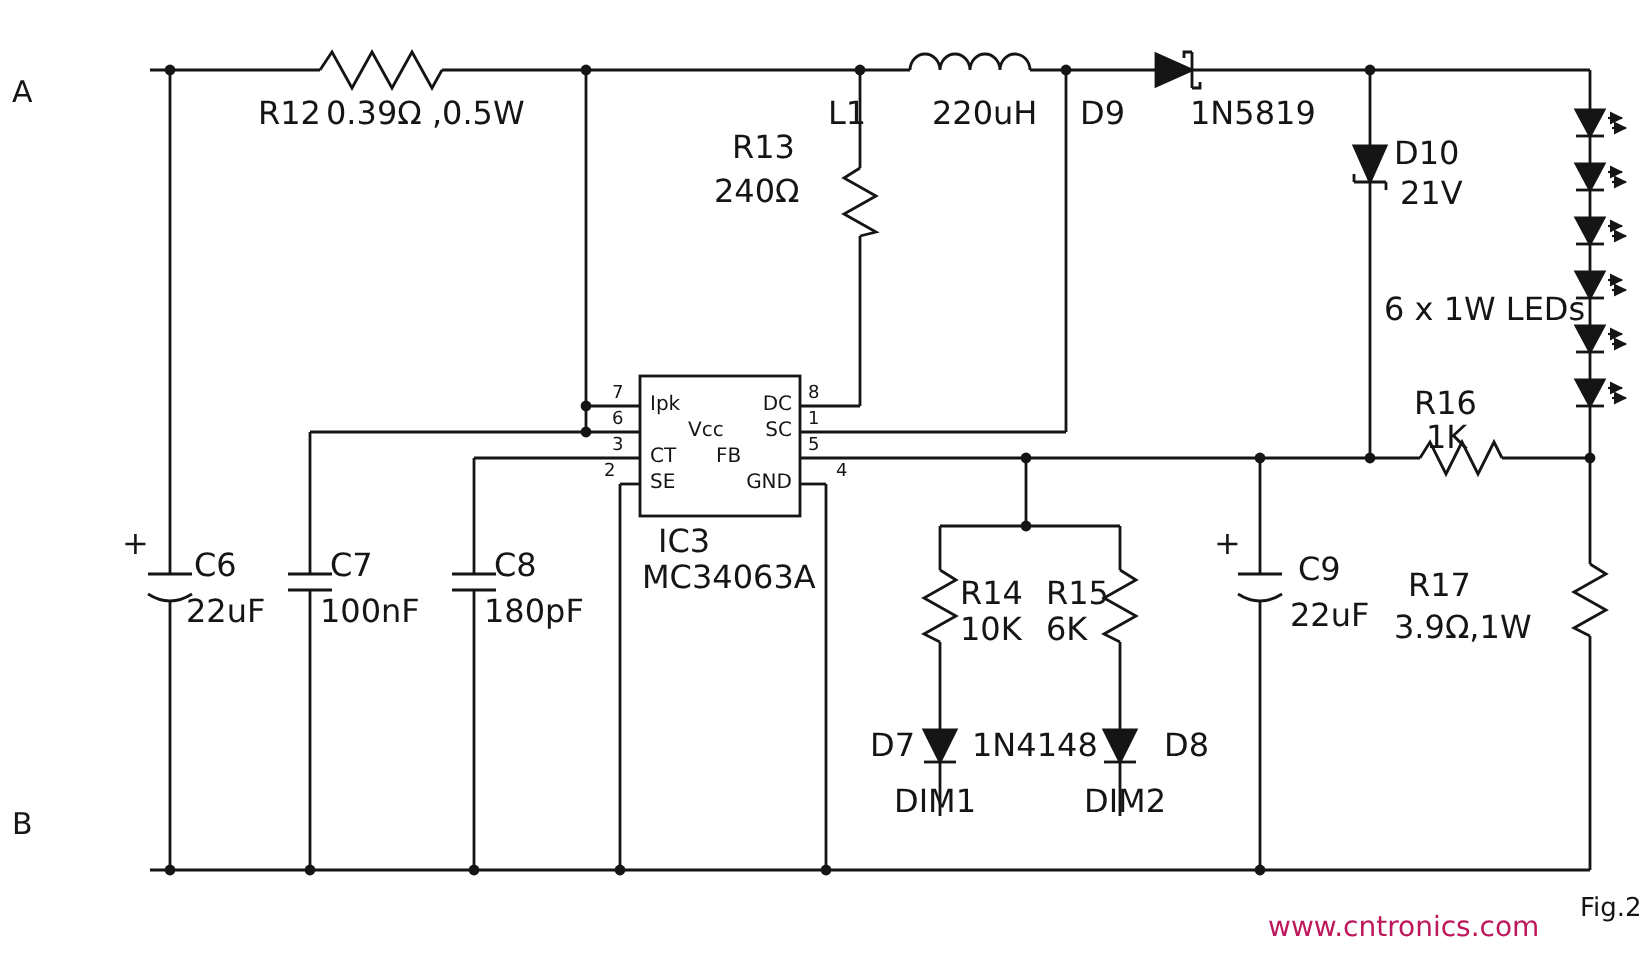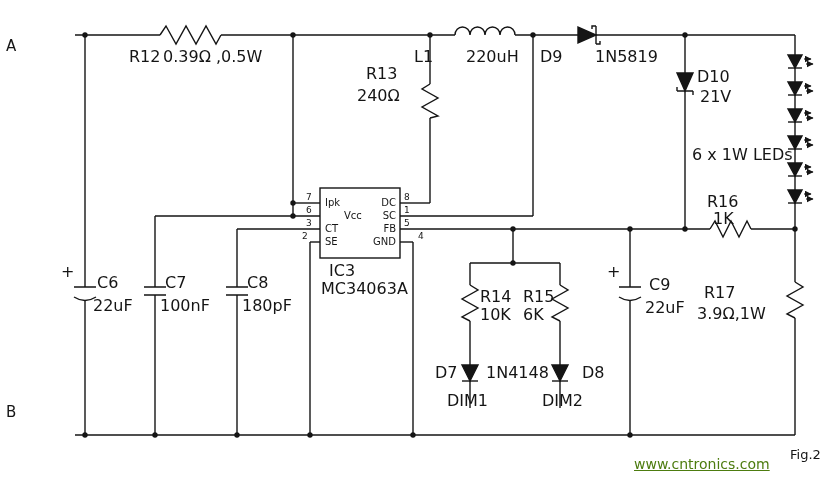--- a/index.html
+++ b/index.html
@@ -3,21 +3,21 @@
 <meta charset="utf-8">
 <style>
   html,body{margin:0;padding:0;background:#ffffff;}
   #stage{position:relative;width:821px;height:488px;background:#ffffff;overflow:hidden;
          font-family:"DejaVu Sans","Liberation Sans",sans-serif;color:#151515;}
   .lbl{position:absolute;font-size:16px;line-height:15px;white-space:nowrap;color:#151515;}
   .node{font-size:15px;}
   .plabel{font-size:10px;line-height:11px;}
   .pnum{font-size:9px;line-height:10px;}
   .fig{font-size:13px;margin-left:40px;}
-  .wm{font-size:14px;color:#4d7c0f;text-decoration:underline;}
+  .wm{font-size:14px;color:#be185d;}
   svg{position:absolute;left:0;top:0;}
 </style>
 </head>
 <body>
 
 <div id="stage">
 
   <svg width="821" height="488" viewBox="0 0 821 488">
     <defs>
       <marker id="ah" markerWidth="7" markerHeight="7" refX="5.5" refY="3" orient="auto">
@@ -223,19 +223,19 @@
   <div class="lbl pnum" style="left:404px;top:205px">1</div>
   <div class="lbl pnum" style="left:404px;top:218px">5</div>
   <div class="lbl pnum" style="left:418px;top:231px">4</div>
 
   <div class="lbl plabel" style="left:325px;top:197px">Ipk</div>
   <div class="lbl plabel" style="left:344px;top:210px">Vcc</div>
   <div class="lbl plabel" style="left:325px;top:223px">CT</div>
   <div class="lbl plabel" style="left:325px;top:236px">SE</div>
   <div class="lbl plabel" style="left:358px;top:197px;width:38px;text-align:right">DC</div>
   <div class="lbl plabel" style="left:358px;top:210px;width:38px;text-align:right">SC</div>
-  <div class="lbl plabel" style="left:358px;top:223px;width:38px;text-align:right">FB</div>
+  <div class="lbl plabel" style="left:358px;top:223px;width:38px;">FB</div>
   <div class="lbl plabel" style="left:358px;top:236px;width:38px;text-align:right">GND</div>
 
   <div class="lbl fig" style="left:750px;top:447px">Fig.2</div>
   <div class="lbl wm" style="left:634px;top:457px">www.cntronics.com</div>
 
 </div>
 
 </body></html>

